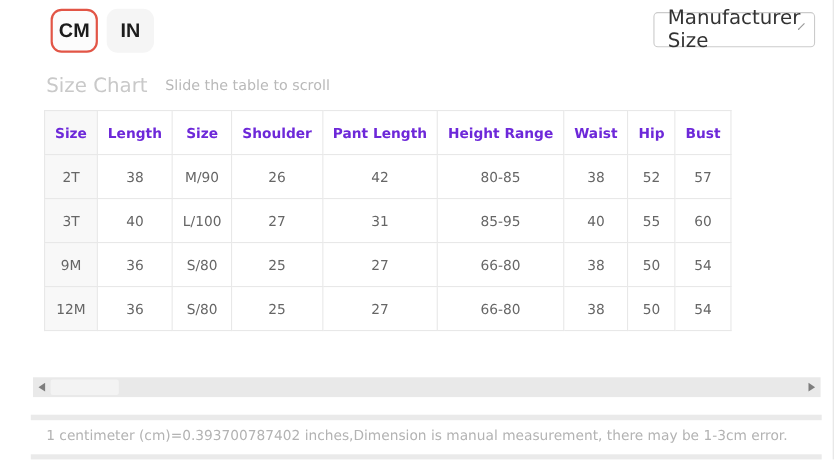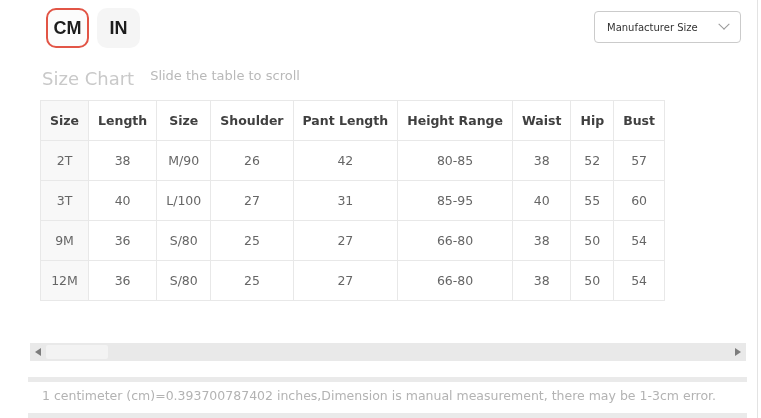--- a/index.html
+++ b/index.html
@@ -27,47 +27,47 @@
   }
 
   
   .dropdown {
     position:absolute; left:594px; top:11px;
     width:147px; height:32px;
     border:1px solid #cbcbcb; border-radius:4px;
     background:#fff;
     display:flex; align-items:center; justify-content:space-between;
     padding:0 12px;
-    font-size:10px; color:#333;
+    font-size:18px; color:#333;
     cursor:pointer;
   }
   .chevron {
     width:8px; height:8px;
     border-right:1.6px solid #999;
     border-bottom:1.6px solid #999;
     transform:rotate(45deg) translate(-2px,-2px);
   }
 
   
-  .section-title-row { position:absolute; left:42px; top:68px; display:flex; align-items:flex-start; }
+  .section-title-row { position:absolute; left:42px; top:68px; display:flex; align-items:center; }
   .section-title { font-size:18px; color:#c9c9c9; }
   .section-hint { font-size:13px; color:#b9b9b9; margin-left:16px; }
 
   
   .table-wrap { position:absolute; left:40px; top:100px; }
   table { border-collapse:collapse; font-size:12.5px; }
   th, td {
     border:1px solid #e8e8e8;
     height:40px;
     padding:0 9px;
     text-align:center;
     white-space:nowrap;
     background:#fff;
   }
-  th { font-weight:700; color:#404040; }
+  th { font-weight:700; color:#6d28d9; }
   td { color:#666;text-align:center; }
   th:first-child, td:first-child { background:#f8f8f8; }
 
   
   .hscrollbar {
     position:absolute; left:30px; top:343px;
     width:716px; height:18px;
     background:#e9e9e9;
     cursor:pointer;
   }

